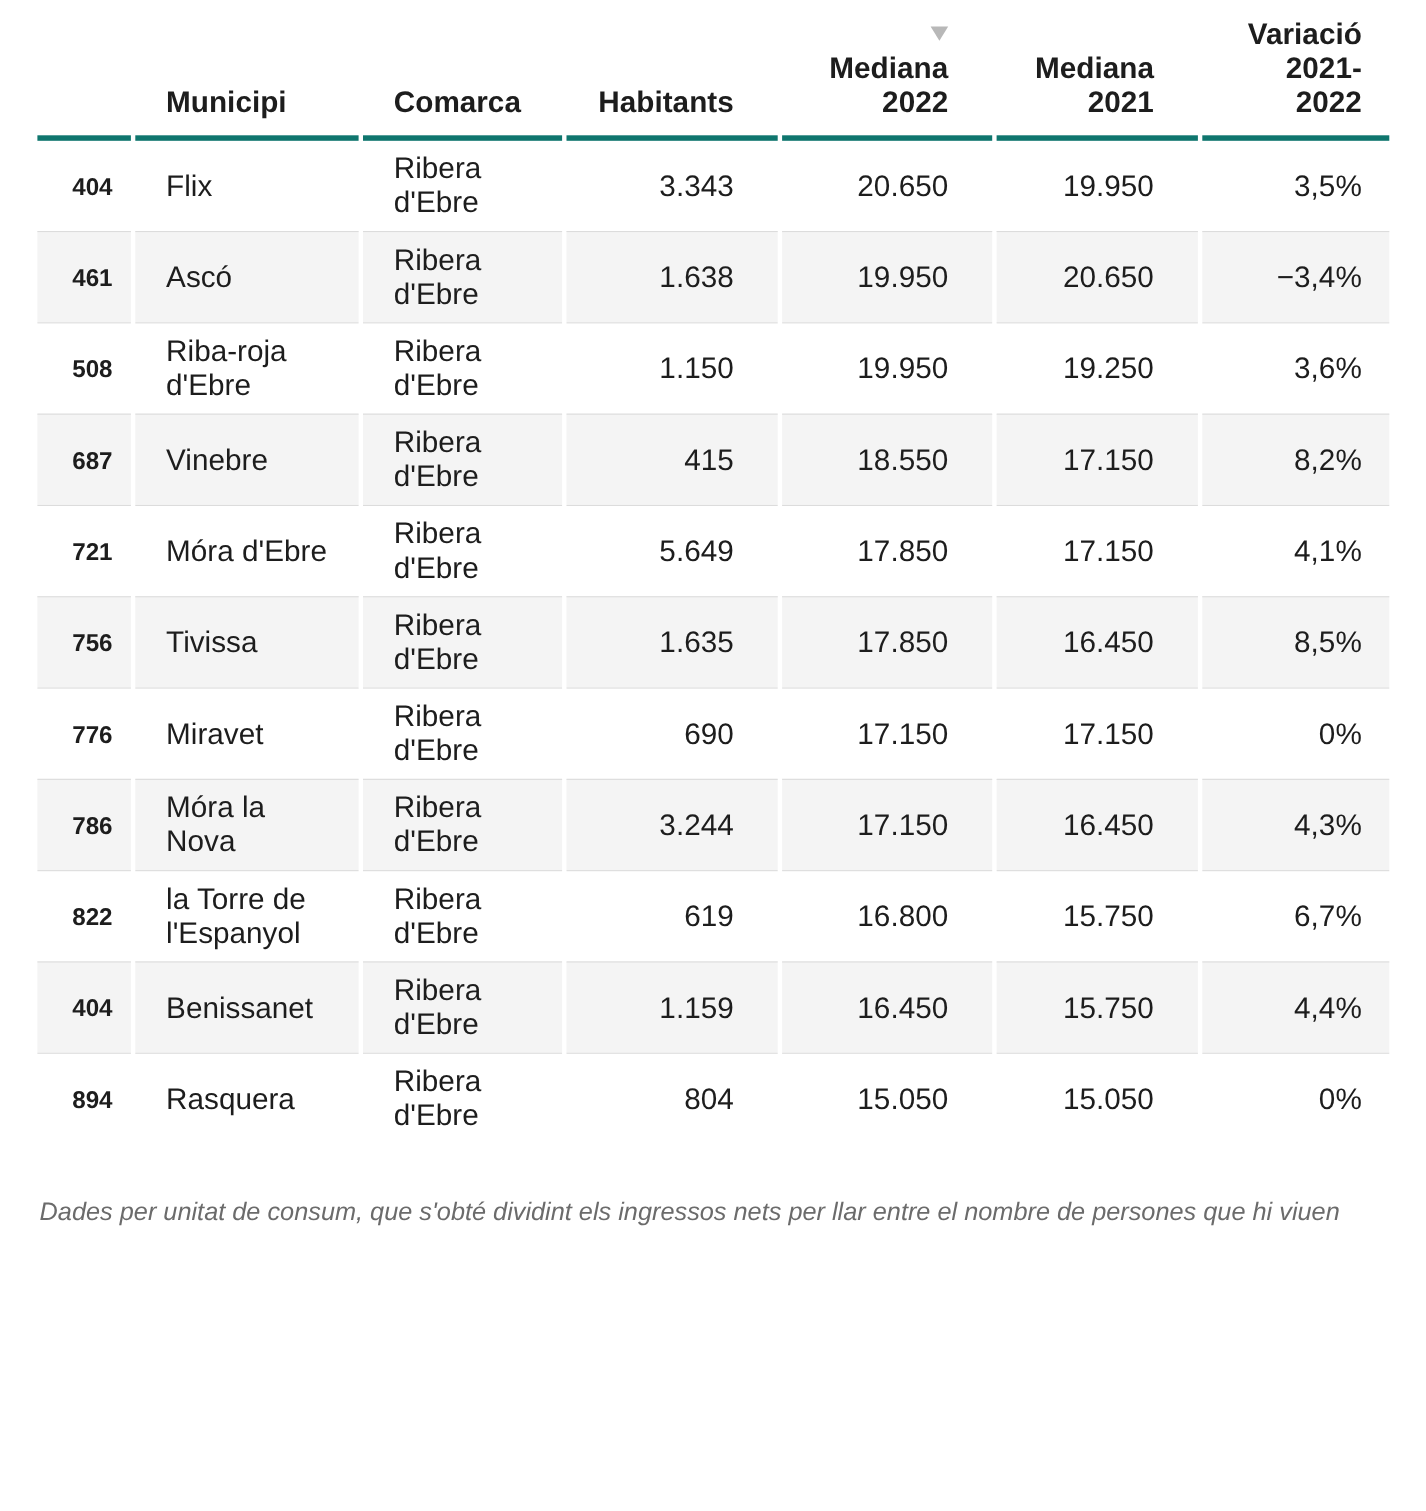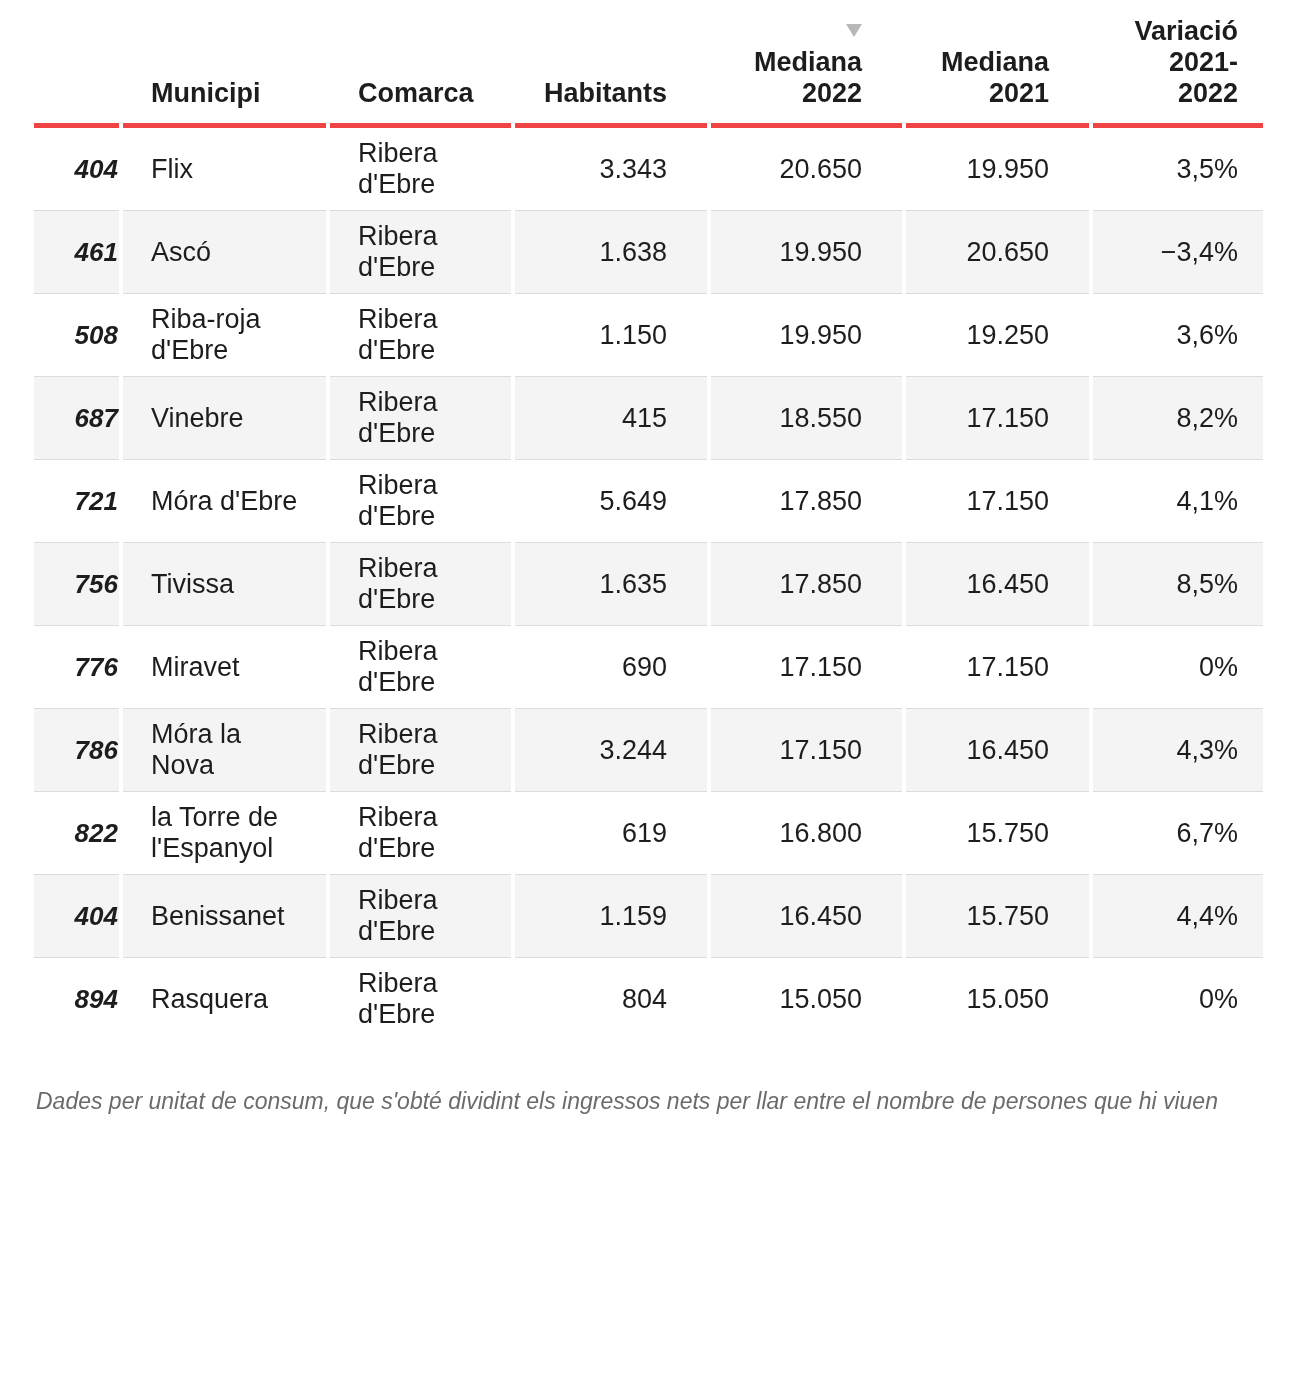--- a/index.html
+++ b/index.html
@@ -20,21 +20,21 @@
     table-layout: fixed;
     border-collapse: separate;
     border-spacing: 4px 0;
   }
   thead th {
     font-weight: bold;
     font-size: 27px;
     line-height: 31px;
     vertical-align: bottom;
     padding: 0 0 14px 0;
-    border-bottom: 5px solid #ef4444;
+    border-bottom: 5px solid #0f766e;
     white-space: pre-line;
     cursor: pointer;
   }
   th.align-left { text-align: left; padding-left: 28px; }
   th.align-right { text-align: right; padding-right: 40px; }
   th.col-variacio { padding-right: 25px; }
   .sort-arrow-row {
     height: 14px;
     margin-bottom: 9px;
     text-align: right;
@@ -52,24 +52,23 @@
     line-height: 31px;
     vertical-align: middle;
     padding-top: 10px;
     padding-bottom: 10px;
     white-space: pre-line;
   }
   tbody tr:not(:first-child) td { border-top: 1px solid #dcdcdc; }
   tbody tr:nth-child(even) td { background: #f4f4f4; }
   td.cell-rank {
     font-weight: bold;
-    font-size: 26px;
+    font-size: 22px;
     padding-left: 16px;
-    text-align: right;
-    font-style: italic;
+    text-align: center;
   }
   td.align-left { text-align: left; padding-left: 28px; }
   td.align-right { text-align: right; padding-right: 40px; }
   td.col-variacio { padding-right: 25px; }
   .footer-area {
     padding: 0 36px;
     margin-top: 46px;
   }
   .caption {
     font-style: italic;

